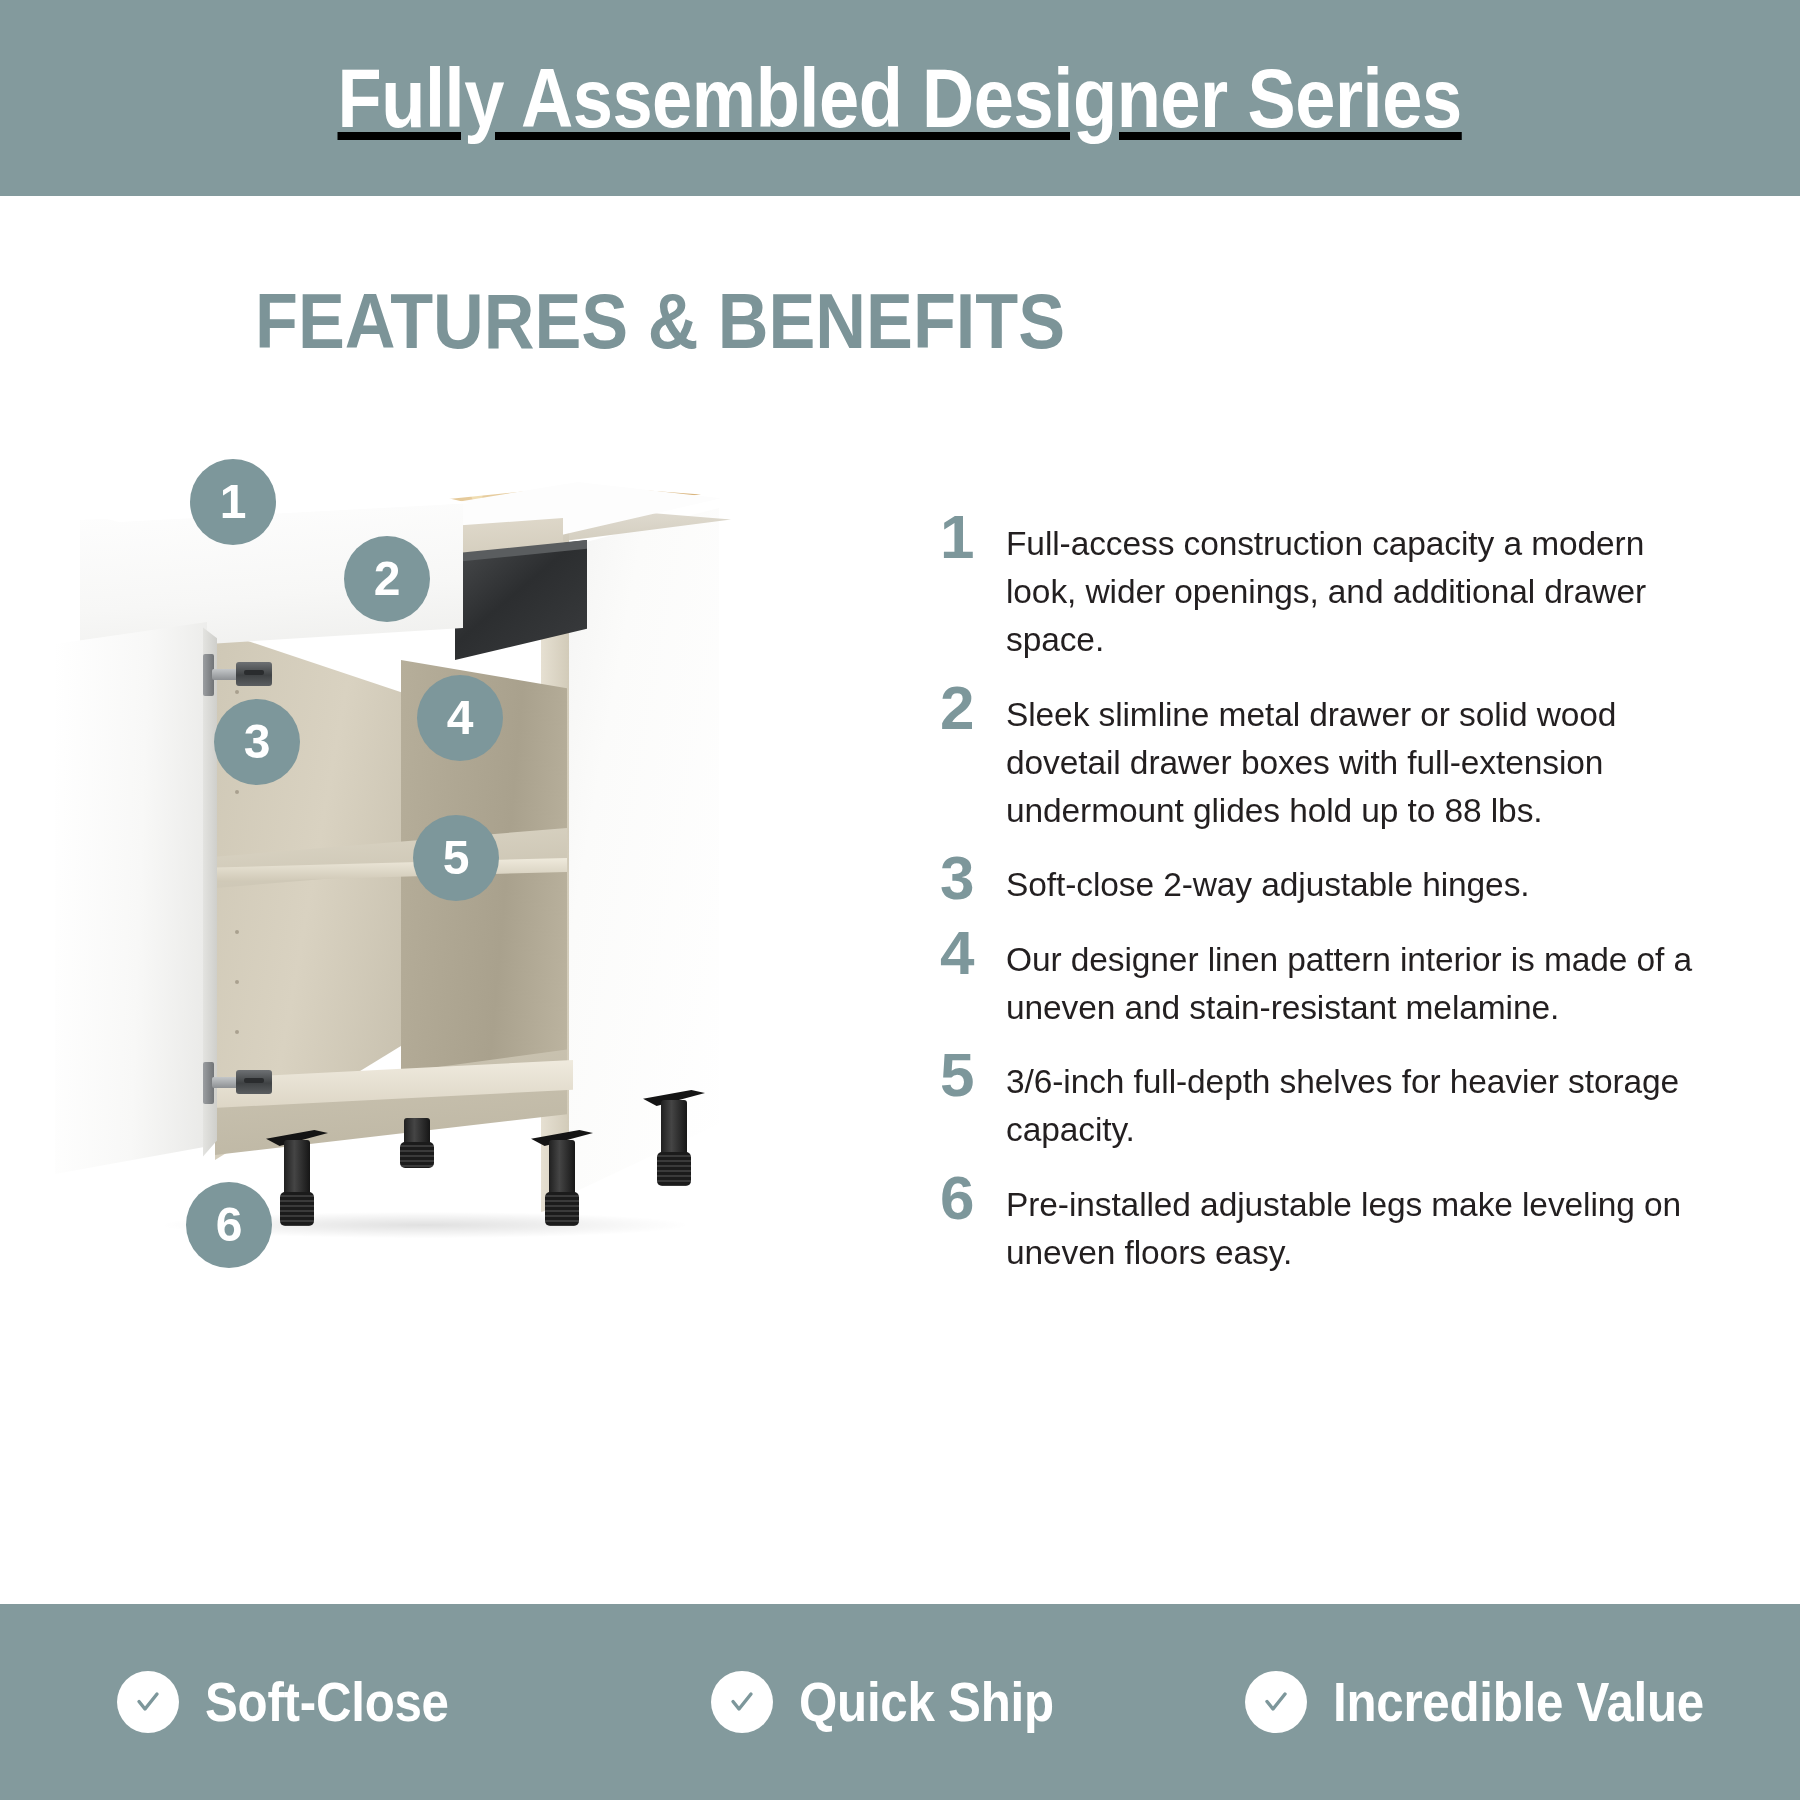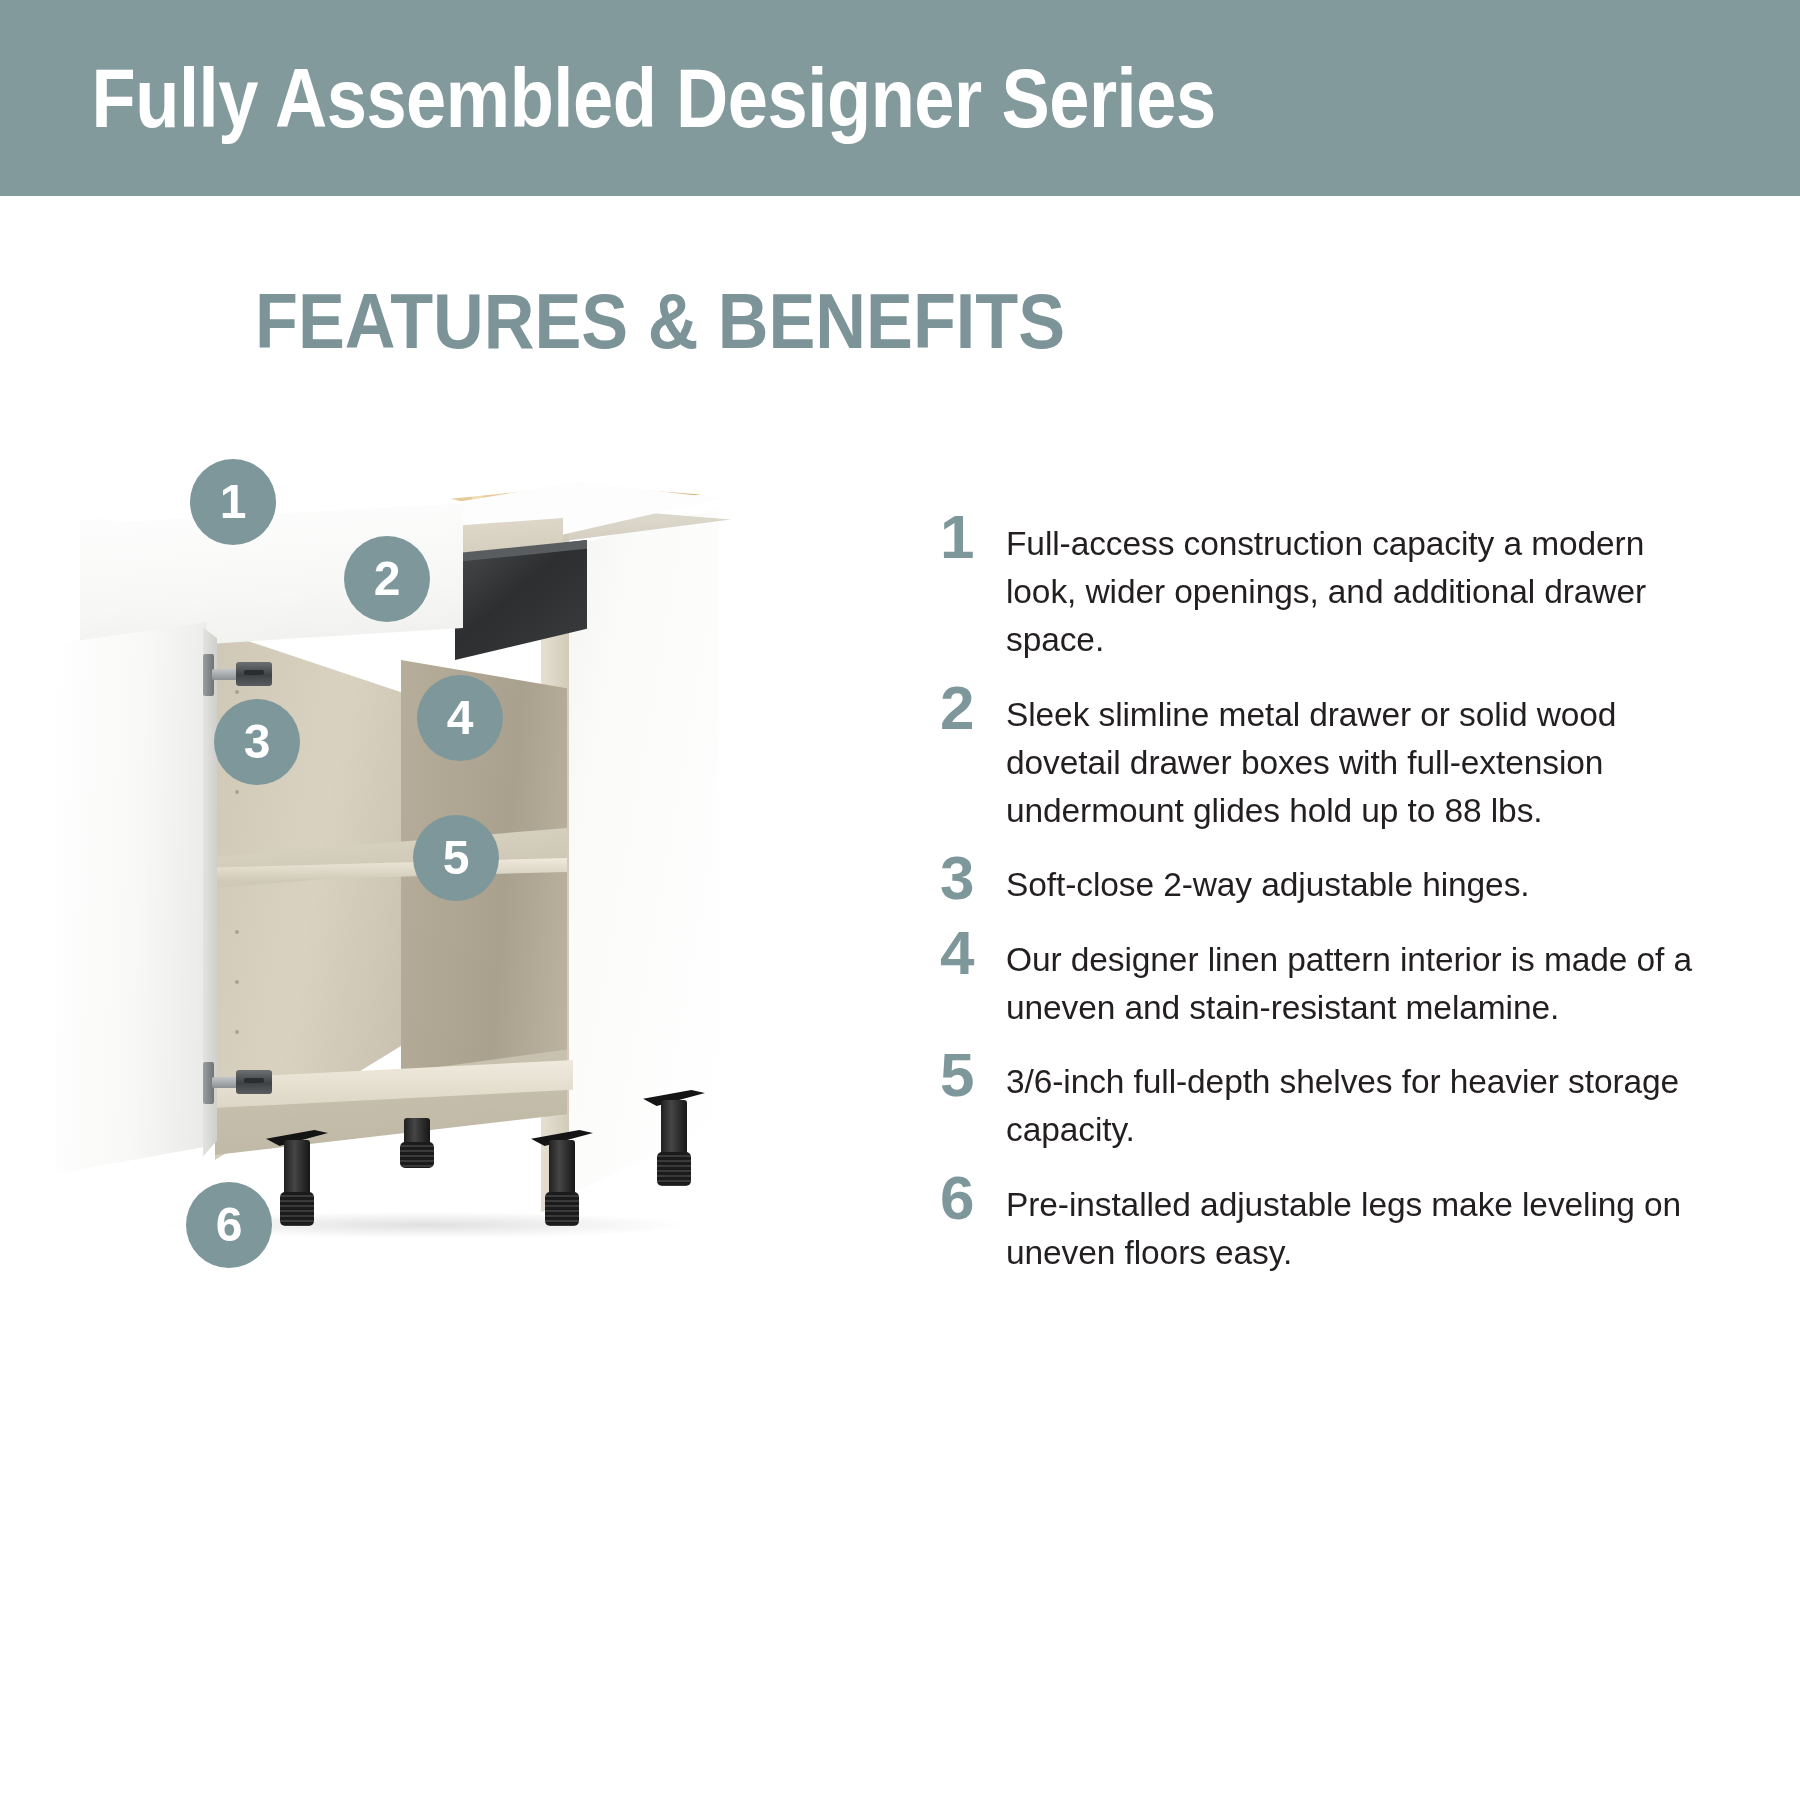--- a/index.html
+++ b/index.html
@@ -22,20 +22,22 @@
 
   
   .header-bar {
     position: absolute;
     left: 0; top: 0;
     width: 1800px;
     height: 196px;
     background: #839a9d;
     display: flex;
     align-items: center;
+    justify-content: center;
+    text-decoration: underline;
   }
   .header-title {
     color: #ffffff;
     font-family: "Liberation Sans Narrow", "Liberation Sans", sans-serif;
     font-weight: 700;
     font-size: 84px;
     letter-spacing: -0.5px;
     transform: scaleX(0.86);
     transform-origin: center;
     white-space: nowrap;
@@ -531,14 +533,44 @@
       <div class="feature-text">3/6-inch full-depth shelves for heavier storage capacity.</div>
     </div>
 
     <div class="feature-row">
       <div class="feature-num">6</div>
       <div class="feature-text">Pre-installed adjustable legs make leveling on uneven floors easy.</div>
     </div>
 
   </div>
 
+  <div class="footer-bar">
+
+    <div class="footer-item">
+      <span class="check-circle">
+        <svg width="34" height="34" viewBox="0 0 34 34" aria-hidden="true">
+          <path d="M8 16.5 L14 24 L26 9" fill="none" stroke="#7d979b" stroke-width="3.4" stroke-linecap="round" stroke-linejoin="round"></path>
+        </svg>
+      </span>
+      <span class="footer-label">Soft-Close</span>
+    </div>
+
+    <div class="footer-item">
+      <span class="check-circle">
+        <svg width="34" height="34" viewBox="0 0 34 34" aria-hidden="true">
+          <path d="M8 16.5 L14 24 L26 9" fill="none" stroke="#7d979b" stroke-width="3.4" stroke-linecap="round" stroke-linejoin="round"></path>
+        </svg>
+      </span>
+      <span class="footer-label">Quick Ship</span>
+    </div>
+
+    <div class="footer-item">
+      <span class="check-circle">
+        <svg width="34" height="34" viewBox="0 0 34 34" aria-hidden="true">
+          <path d="M8 16.5 L14 24 L26 9" fill="none" stroke="#7d979b" stroke-width="3.4" stroke-linecap="round" stroke-linejoin="round"></path>
+        </svg>
+      </span>
+      <span class="footer-label">Incredible Value</span>
+    </div>
+
+  </div>
 
 </div>
 
 </body></html>

